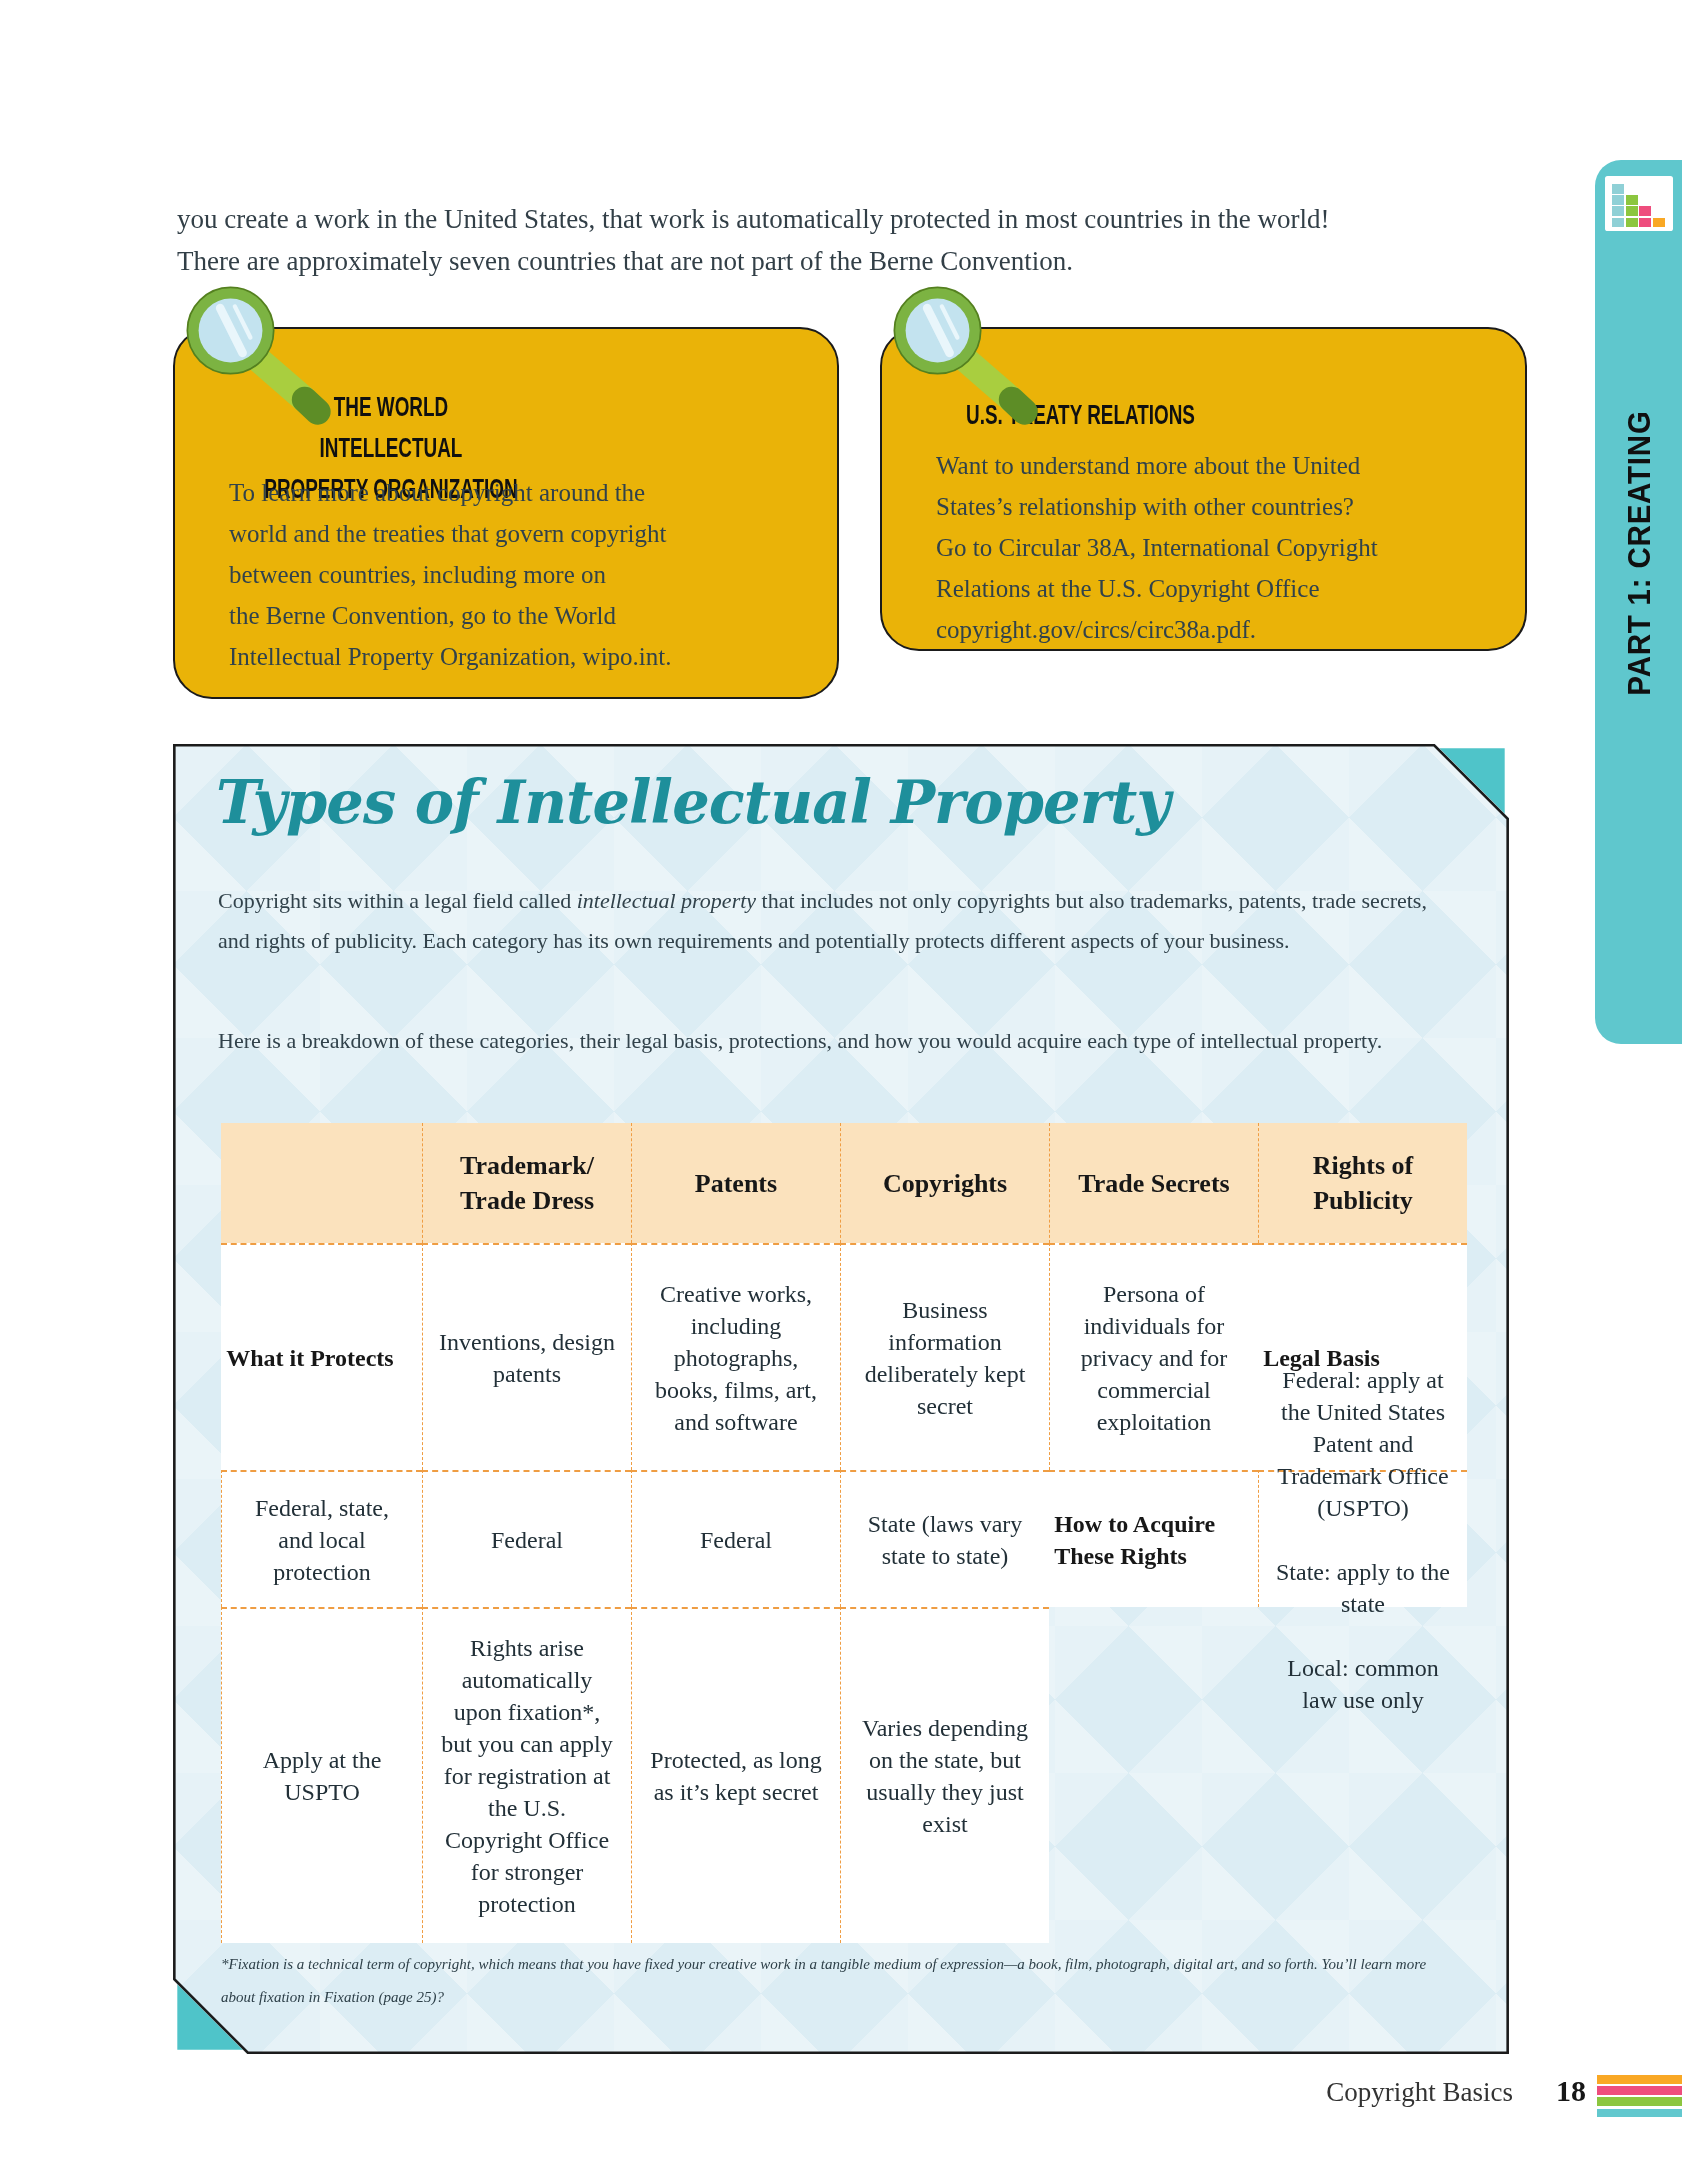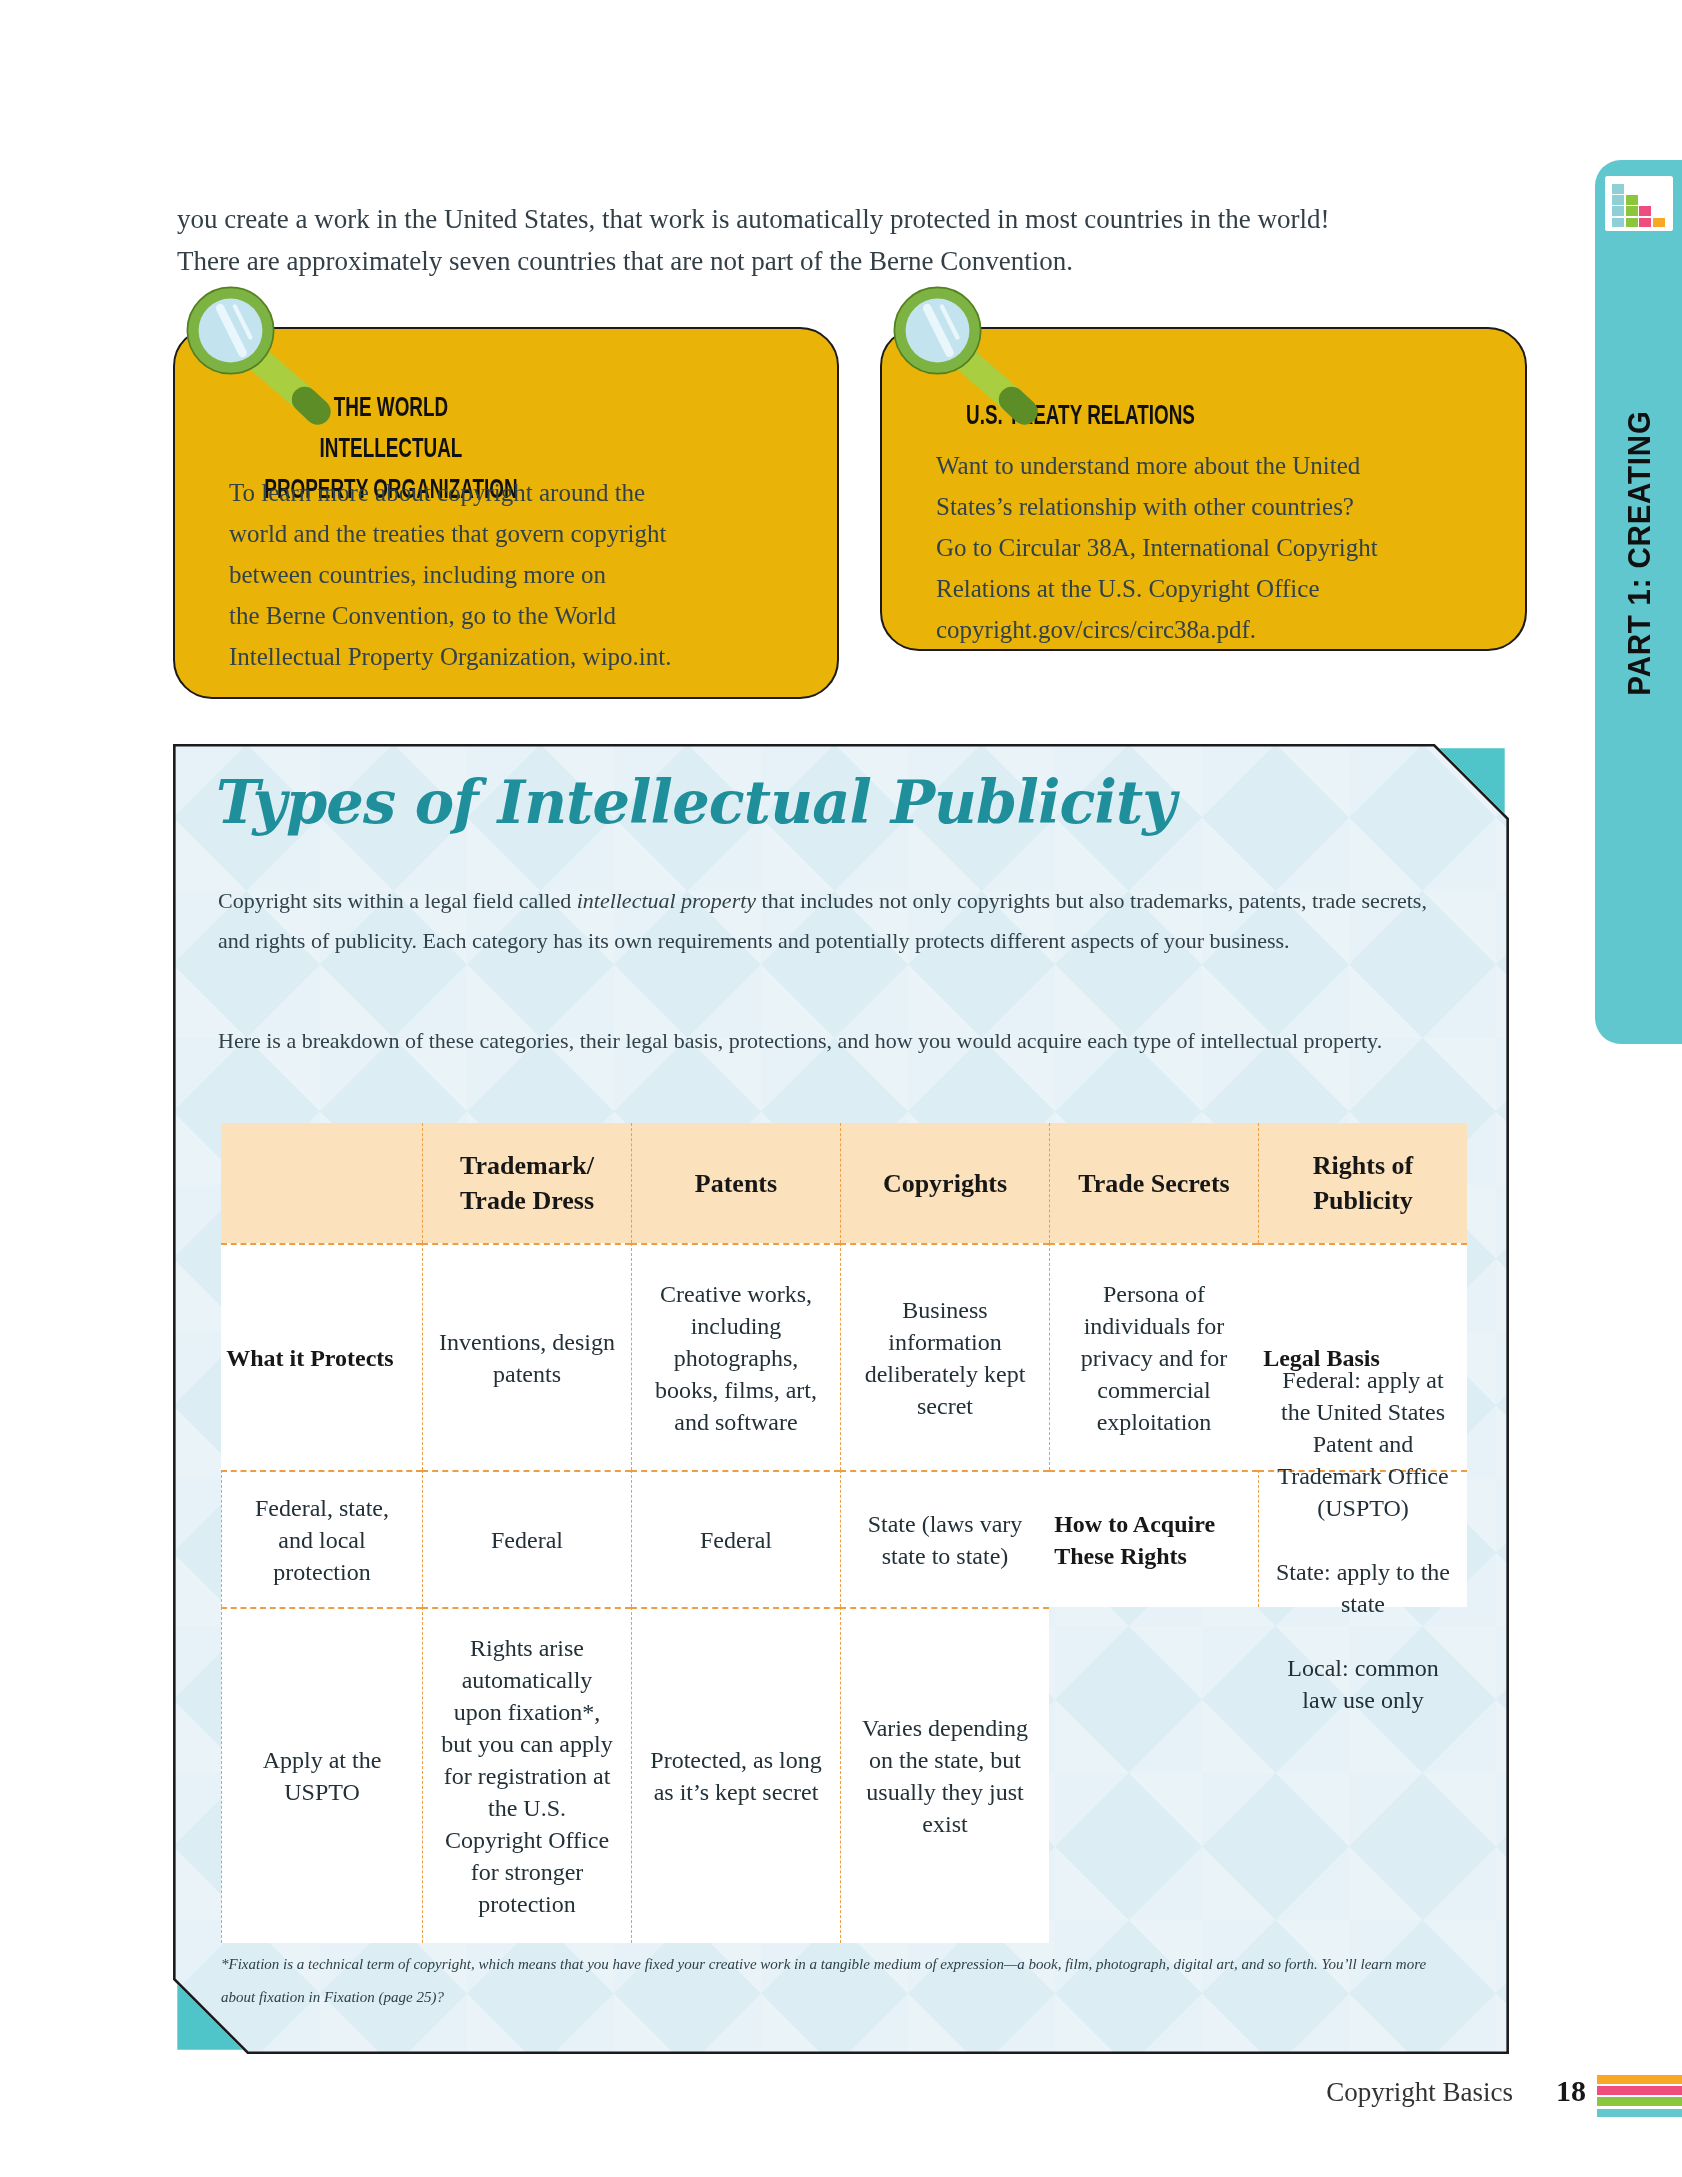--- a/index.html
+++ b/index.html
@@ -136,21 +136,21 @@
   </svg>
 
   <section class="feature">
     <div class="fold fold-tr"></div>
     <div class="fold fold-bl"></div>
     <div class="feature-bg"></div>
     <svg class="feature-outline" width="1336" height="1310" viewBox="0 0 1545 1515">
       <path d="M1.5 1.5 H1458.5 L1543.5 86.5 V1513.5 H86.5 L1.5 1428.5 Z" fill="none" stroke="#1b1b1b" stroke-width="3"></path>
     </svg>
 
-    <h1 class="script-title">Types of Intellectual Publicity</h1>
+    <h1 class="script-title">Types of Intellectual Property</h1>
 
     <p class="fpara fpara-1"><span>Copyright sits within a legal field called </span><em>intellectual property</em><span> that includes not only copyrights but also trademarks, patents, trade secrets, and rights of publicity. Each category has its own requirements and potentially protects different aspects of your business.</span></p>
 
     <p class="fpara fpara-2">Here is a breakdown of these categories, their legal basis, protections, and how you would acquire each type of intellectual property.</p>
 
     <div class="ip-table">
 
       <div class="cell hdr"></div>
       <div class="cell hdr bv">Trademark/
 Trade Dress</div>

